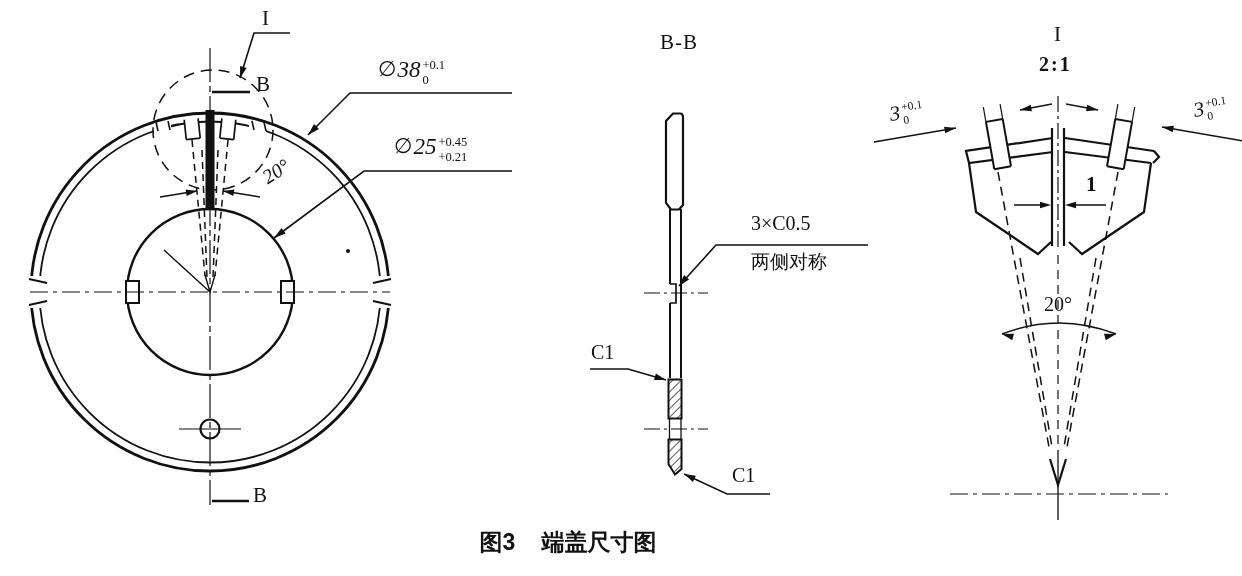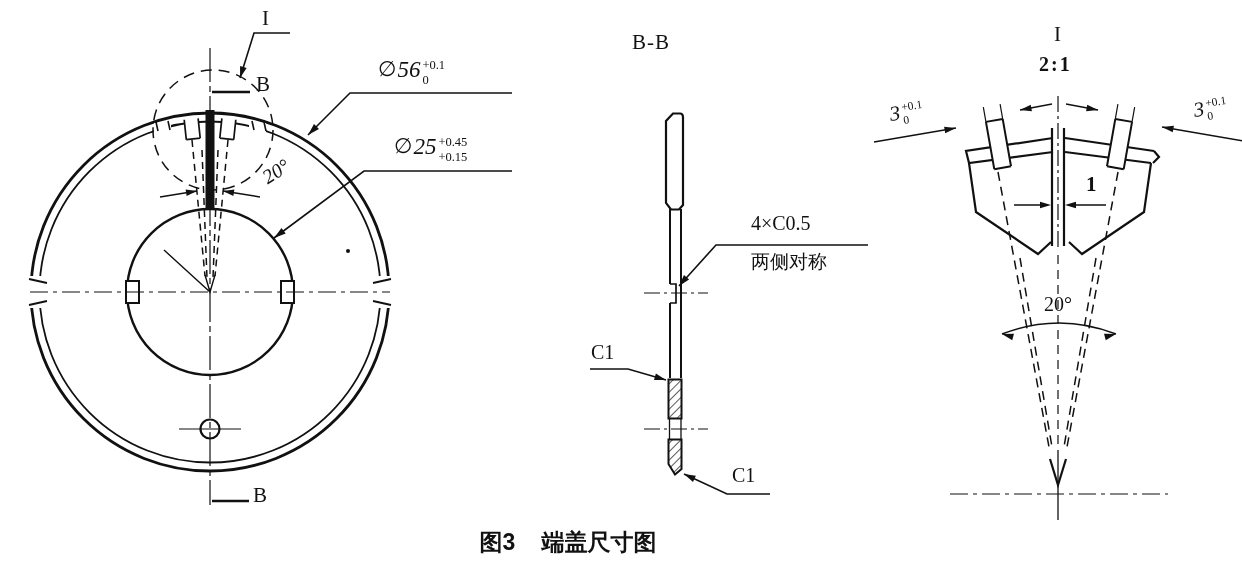--- a/index.html
+++ b/index.html
@@ -183,38 +183,38 @@
     <path d="M0,0 L-11,3.2 L-11,-3.2 Z" fill="#111" stroke="none" transform="translate(1065,205) rotate(180)"></path>
   </g>
 </svg>
 
   <div class="lbl serif f21" style="left:262px;top:6px;">I</div>
   <div class="lbl serif f21" style="left:256px;top:72px;">B</div>
   <div class="lbl serif f21" style="left:253px;top:483px;">B</div>
 
   <div class="dim" style="left:378px;top:58px;">
     <span class="sym">∅</span>
-      <span>56</span>
+      <span>38</span>
     <span class="tol">
         <span>+0.1</span>
         <span>0</span>
       </span>
   </div>
   <div class="dim" style="left:394px;top:135px;">
     <span class="sym">∅</span>
       <span>25</span>
     <span class="tol">
         <span>+0.45</span>
-        <span>+0.15</span>
+        <span>+0.21</span>
       </span>
   </div>
   <div class="lbl serif f20 rot33" style="left:262px;top:160px;">20°</div>
 
-  <div class="lbl serif f21" style="left:632px;top:30px;letter-spacing:1px;text-align:right;">B-B</div>
-  <div class="lbl serif f20" style="left:751px;top:212px;">4×C0.5</div>
+  <div class="lbl serif f21" style="left:660px;top:30px;letter-spacing:1px;text-align:right;">B-B</div>
+  <div class="lbl serif f20" style="left:751px;top:212px;">3×C0.5</div>
   <div class="lbl f19" style="left:751px;top:249px;font-family:'Liberation Sans',sans-serif;">两侧对称</div>
   <div class="lbl serif f20" style="left:591px;top:341px;">C1</div>
   <div class="lbl serif f20" style="left:732px;top:464px;">C1</div>
 
   <div class="lbl serif f21" style="left:1054px;top:22px;">I</div>
   <div class="lbl serif f20" style="left:1039px;top:53px;letter-spacing:2px;font-weight:bold;">2:1</div>
 
   <div class="dim dim3 rot9" style="left:890px;top:103px;">
     <span>3</span>
     <span class="tol">

